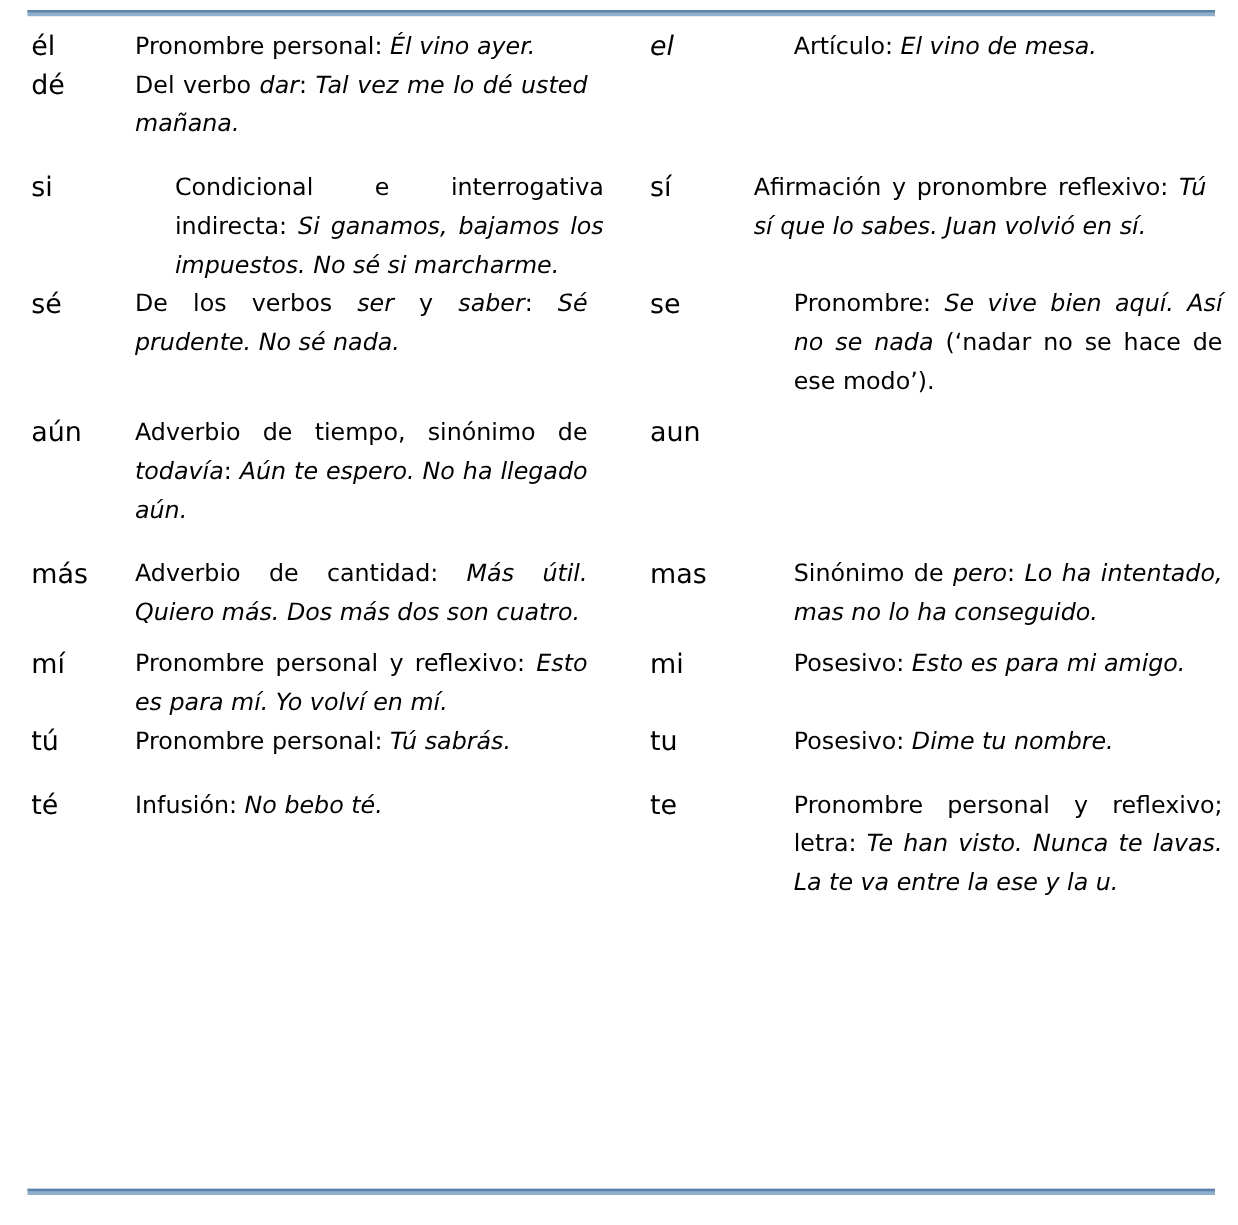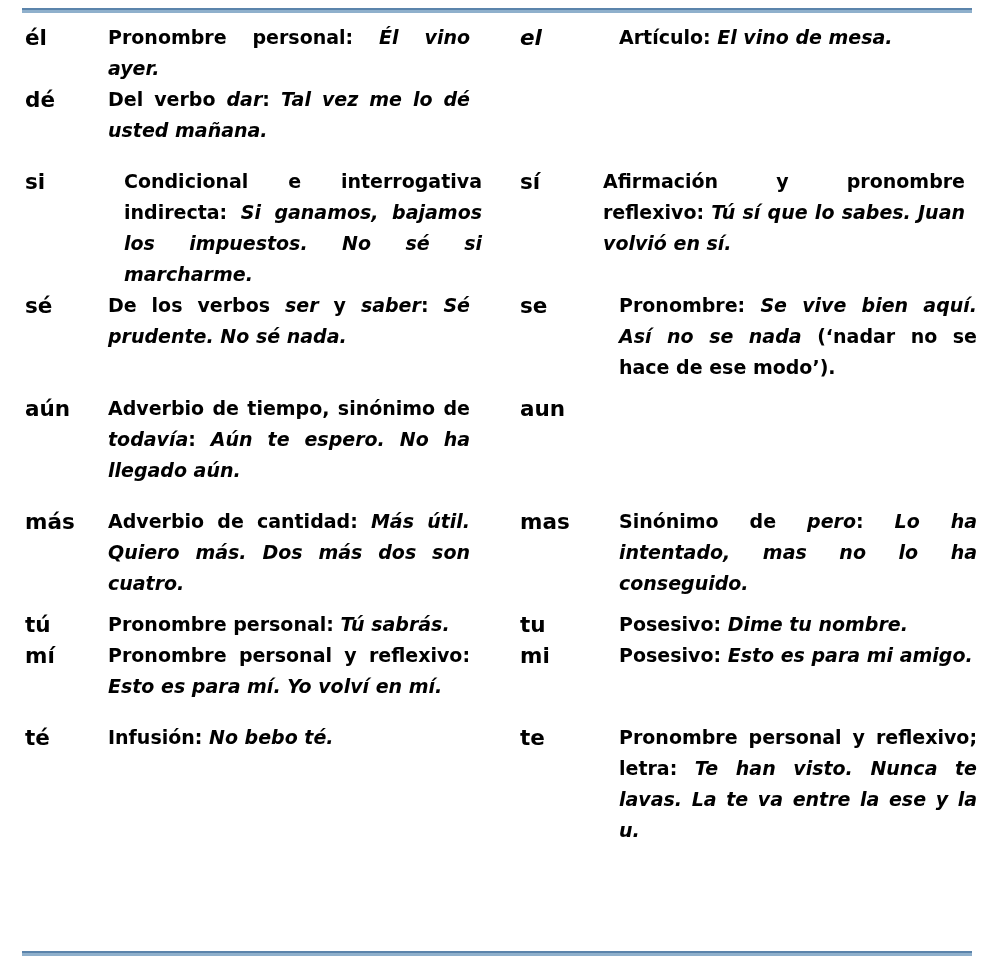--- a/index.html
+++ b/index.html
@@ -28,37 +28,36 @@
   }
   .rule.top    { top: 8px; }
   .rule.bottom { top: 951px; }
 
   
   .table-body {
     position: absolute;
     left: 0;
     top: 22px;
     width: 990px;
-    font-weight: bold;
   }
 
   .entry-row {
     display: flex;
     width: 990px;
     align-items: flex-start;
   }
 
   .col {
     width: 495px;
     display: flex;
     align-items: flex-start;
     box-sizing: border-box;
   }
   .col.left  { padding-left: 25px; }
-  .col.right { padding-left: 25px; }
+  .col.right { padding-left: 25px; gap: 16px; }
 
   .headword {
     flex: 0 0 auto;
     width: 83px;
     font-size: 21.5px;
     line-height: 31px;
     color: #000;
     white-space: nowrap;
   }
   .headword.italic { font-style: italic; }
@@ -154,40 +153,40 @@
       <div class="col right">
         <span class="headword">mas</span>
         <span class="definition">Sinónimo de <i>pero</i>: <i>Lo ha intentado, mas no lo ha conseguido.</i></span>
       </div>
     </div>
 
     <div class="spacer-sm"></div>
 
     <div class="entry-row">
       <div class="col left">
+        <span class="headword">mí</span>
+        <span class="definition">Pronombre personal y reflexivo: <i>Esto es para mí. Yo volví en mí.</i></span>
+      </div>
+      <div class="col right">
+        <span class="headword">mi</span>
+        <span class="definition">Posesivo: <i>Esto es para mi amigo.</i></span>
+      </div>
+    </div>
+
+    <div class="entry-row">
+      <div class="col left">
         <span class="headword">tú</span>
         <span class="definition">Pronombre personal: <i>Tú sabrás.</i></span>
       </div>
       <div class="col right">
         <span class="headword">tu</span>
         <span class="definition">Posesivo: <i>Dime tu nombre.</i></span>
       </div>
     </div>
 
-    <div class="entry-row">
-      <div class="col left">
-        <span class="headword">mí</span>
-        <span class="definition">Pronombre personal y reflexivo: <i>Esto es para mí. Yo volví en mí.</i></span>
-      </div>
-      <div class="col right">
-        <span class="headword">mi</span>
-        <span class="definition">Posesivo: <i>Esto es para mi amigo.</i></span>
-      </div>
-    </div>
-
     <div class="spacer-md"></div>
 
     <div class="entry-row">
       <div class="col left">
         <span class="headword">té</span>
         <span class="definition">Infusión: <i>No bebo té.</i></span>
       </div>
       <div class="col right">
         <span class="headword">te</span>
         <span class="definition">Pronombre personal y reflexivo; letra: <i>Te han visto. Nunca te lavas. La te va entre la ese y la u.</i></span>

